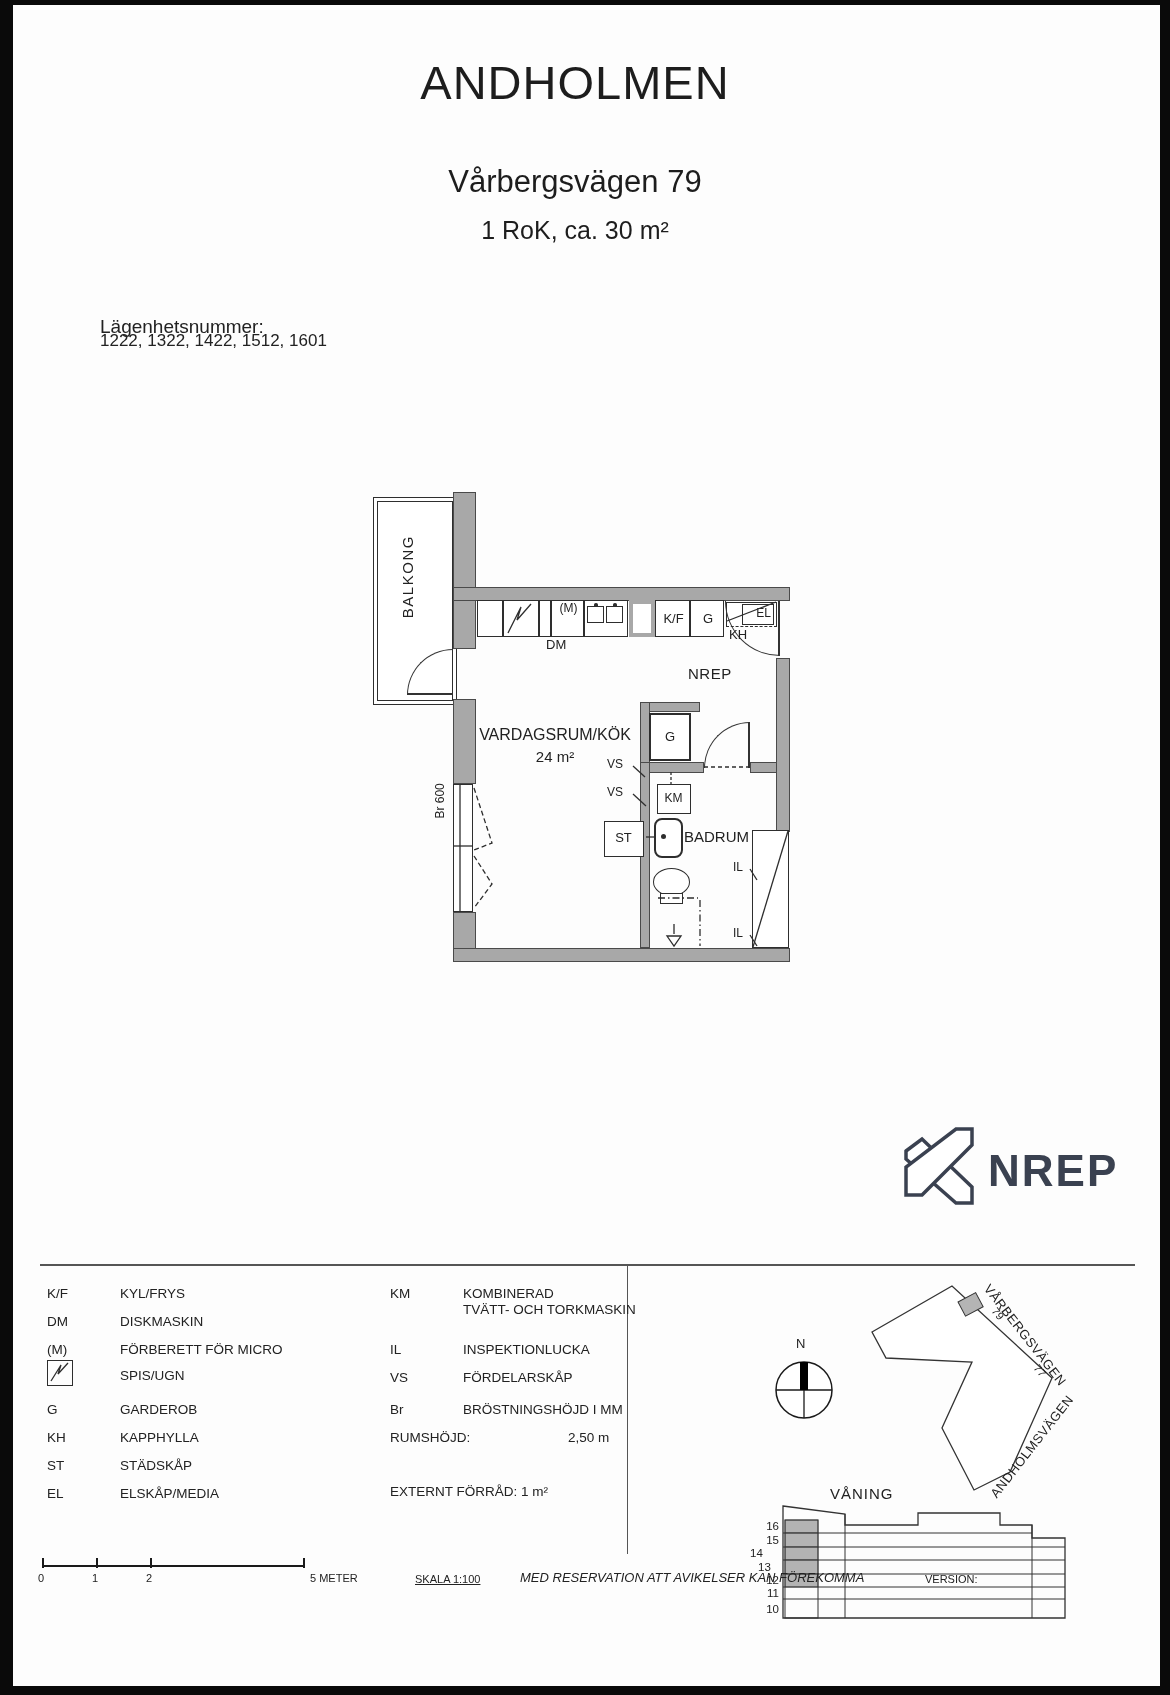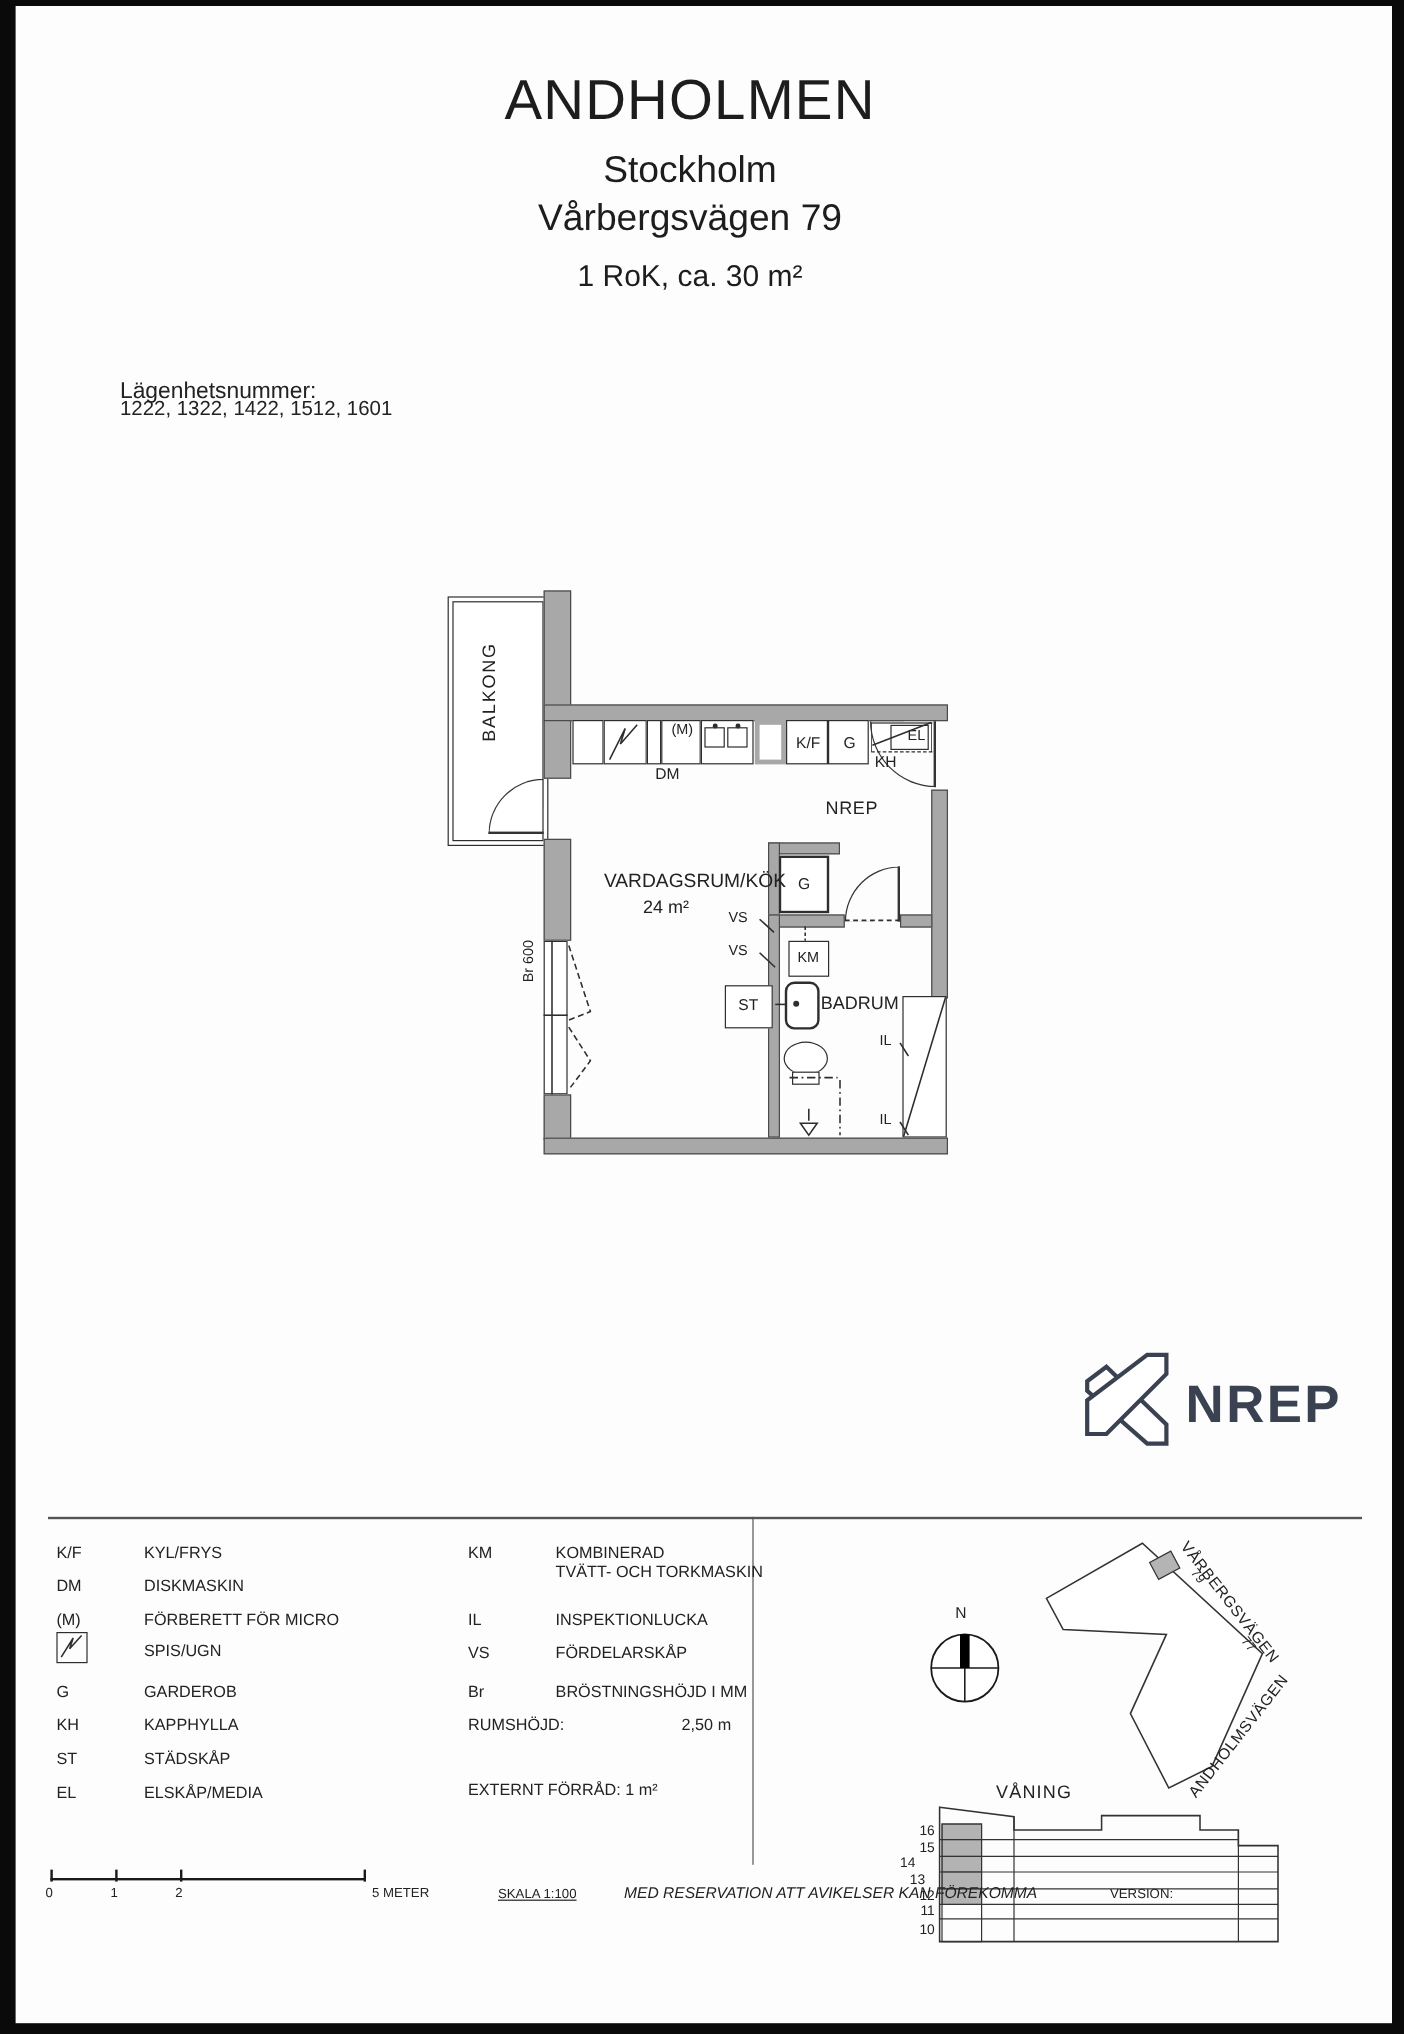--- a/index.html
+++ b/index.html
@@ -20,21 +20,20 @@
 <body>
 
 <div id="page">
 
   <div class="bar" style="left:0;top:0;width:13px;height:1695px;"></div>
   <div class="bar" style="left:0;top:0;width:1170px;height:5px;"></div>
   <div class="bar" style="left:1160px;top:0;width:10px;height:1695px;"></div>
   <div class="bar" style="left:0;top:1686px;width:1170px;height:9px;"></div>
 
   <div class="lbl" style="left:160px;top:56px;width:830px;text-align:center;font-size:47px;letter-spacing:1px;color:#1d1d1d;">ANDHOLMEN</div>
-  <div class="lbl" style="left:160px;top:124px;width:830px;text-align:center;font-size:31px;color:#1d1d1d;">Stockholm</div>
   <div class="lbl" style="left:160px;top:164px;width:830px;text-align:center;font-size:31px;color:#1d1d1d;">Vårbergsvägen 79</div>
   <div class="lbl" style="left:160px;top:216px;width:830px;text-align:center;font-size:25px;color:#1d1d1d;">1 RoK, ca. 30 m²</div>
 
   <div class="lbl" style="left:100px;top:299px;font-size:19px;margin-top:17px;">Lägenhetsnummer:</div>
   <div class="lbl" style="left:100px;top:331px;font-size:17px;">1222, 1322, 1422, 1512, 1601</div>
 
   <div class="thinbox" style="left:373px;top:497px;width:84px;height:208px;border-width:1.5px;"></div>
   <div class="abs" style="left:377px;top:501px;width:76px;height:200px;border:1px solid #2e2e2e;box-sizing:border-box;background:#fff;"></div>
 
   <div class="wall" style="left:453px;top:492px;width:23px;height:110px;"></div>
@@ -122,21 +121,21 @@
       <path d="M667,936 H681 L674,946 Z" fill="#fff"></path>
       <line x1="704" y1="767" x2="750" y2="767" stroke-dasharray="4 3"></line>
     </g>
   </svg>
 
   <div class="lbl" style="left:348px;top:568px;width:120px;text-align:center;font-size:15px;letter-spacing:1.5px;transform:rotate(-90deg);">BALKONG</div>
   <div class="lbl" style="left:401px;top:794px;width:80px;text-align:center;font-size:12px;transform:rotate(-90deg);">Br 600</div>
   <div class="lbl" style="left:546px;top:638px;font-size:13px;">DM</div>
   <div class="lbl" style="left:729px;top:628px;font-size:13px;">KH</div>
   <div class="lbl" style="left:688px;top:665px;font-size:15px;letter-spacing:0.5px;">NREP</div>
-  <div class="lbl" style="left:455px;top:726px;width:200px;text-align:right;font-size:16px;">VARDAGSRUM/KÖK</div>
+  <div class="lbl" style="left:455px;top:726px;width:200px;text-align:center;font-size:16px;">VARDAGSRUM/KÖK</div>
   <div class="lbl" style="left:455px;top:748px;width:200px;text-align:center;font-size:15px;">24 m²</div>
   <div class="lbl" style="left:607px;top:758px;font-size:12px;">VS</div>
   <div class="lbl" style="left:607px;top:786px;font-size:12px;">VS</div>
   <div class="lbl" style="left:684px;top:828px;font-size:15px;">BADRUM</div>
   <div class="lbl" style="left:733px;top:861px;font-size:12px;">IL</div>
   <div class="lbl" style="left:733px;top:927px;font-size:12px;">IL</div>
 
   <svg style="left:900px;top:1127px;" width="78" height="78" viewBox="0 0 78 78">
     <g stroke="#3a4150" stroke-width="3.5" fill="#fff" stroke-linejoin="miter">
       <path d="M6,24 L22,12 L72,60 L72,76 L56,76 L6,32 Z"></path>

